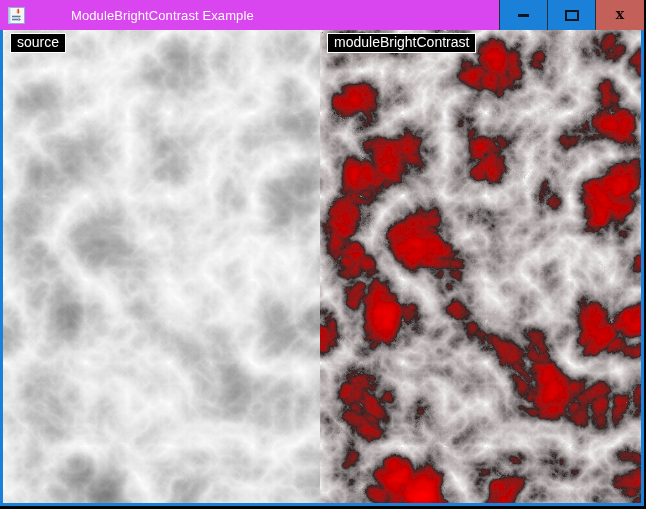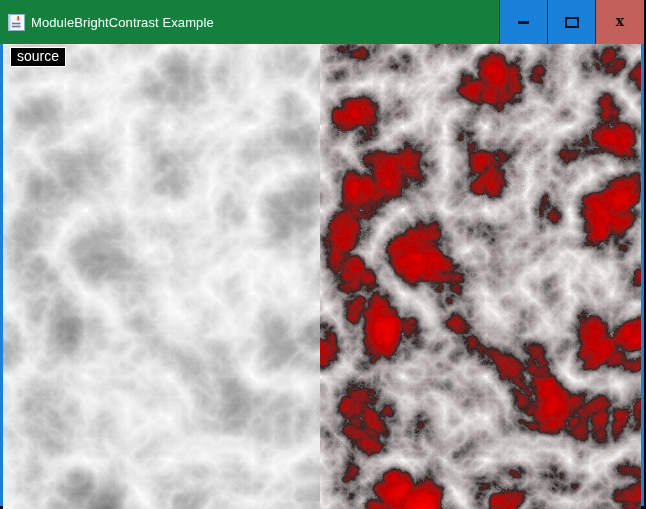--- a/index.html
+++ b/index.html
@@ -1,21 +1,21 @@
 <!DOCTYPE html>
 <html><head>
 <meta charset="utf-8">
 <style>
   html,body{margin:0;padding:0;background:#000;}
   .screen{position:relative;width:646px;height:509px;background:#040404;overflow:hidden;
           font-family:"Liberation Sans",sans-serif;}
   .window{position:absolute;left:0;top:0;width:644px;height:506px;background:#1b80d8;
           box-sizing:border-box;}
   
-  .titlebar{height:44px;display:flex;align-items:center;background:#15803d;}
+  .titlebar{height:30px;display:flex;align-items:center;background:#d946ef;gap:40px;}
   .app-icon{width:17px;height:17px;margin-left:8px;flex:0 0 auto;}
   .win-title{color:#ffffff;font-size:13px;margin-left:6px;white-space:nowrap;flex:1 1 auto;
              letter-spacing:0.1px;}
   .controls{display:flex;align-self:stretch;flex:0 0 auto;}
   .btn{width:47px;display:flex;align-items:center;justify-content:center;cursor:default;
        border-left:1px solid #22303e;}
   .btn.min,.btn.max{background:#1b80d8;}
   .btn.close{width:48px;background:#c4605a;}
   .glyph-min{width:11px;height:3px;background:#0a1622;display:block;}
   .glyph-max{width:10px;height:7px;border:2px solid #0a1622;display:block;}
@@ -95,17 +95,18 @@
         <svg class="noise" width="317" height="473">
           <rect x="0" y="0" width="317" height="473" filter="url(#fSource)"></rect>
         </svg>
         <div class="img-label">source</div>
       </div>
 
       <div class="panel right">
         <svg class="noise" width="321" height="473">
           <rect x="0" y="0" width="321" height="473" filter="url(#fResult)"></rect>
         </svg>
+        <div class="img-label">moduleBrightContrast</div>
       </div>
 
     </div>
   </div>
 </div>
 
 </body></html>

